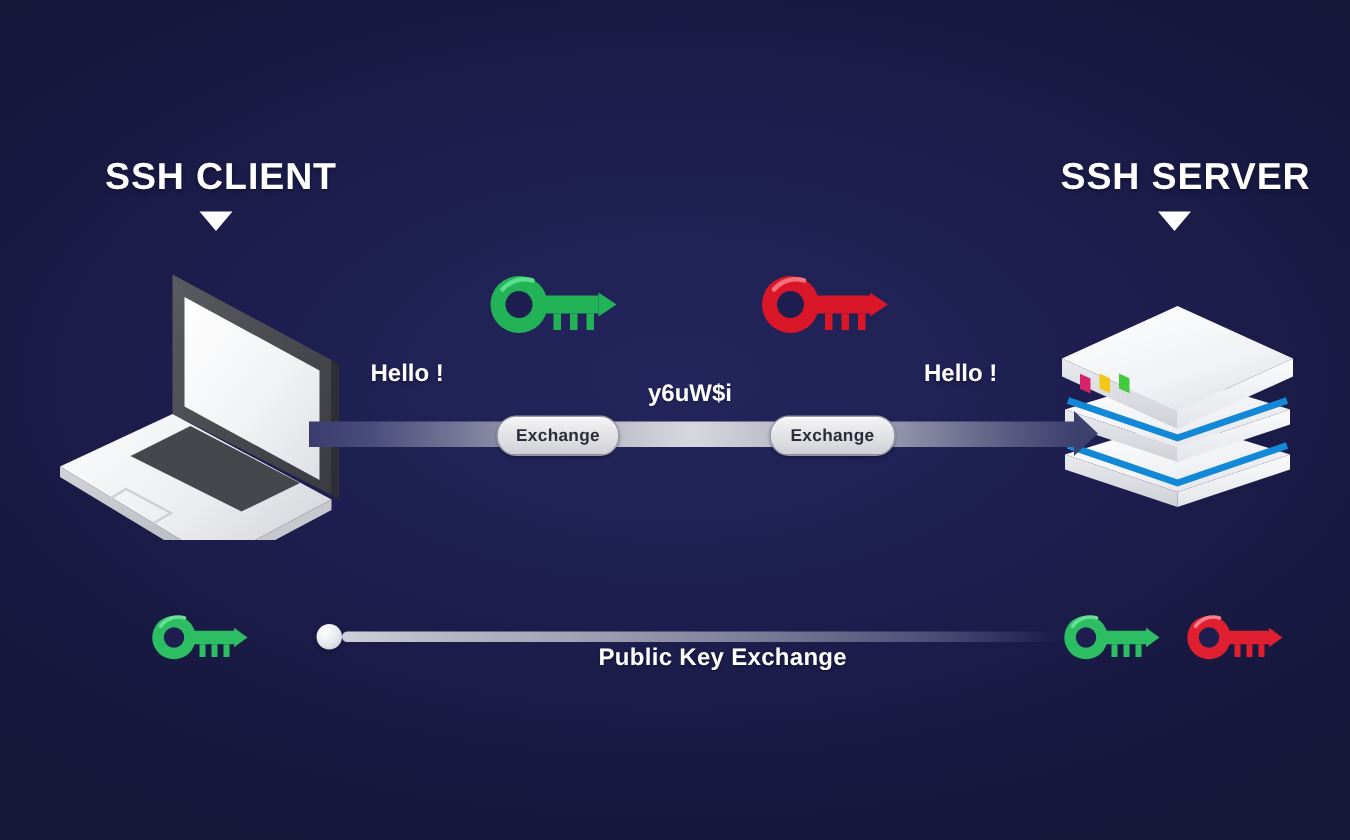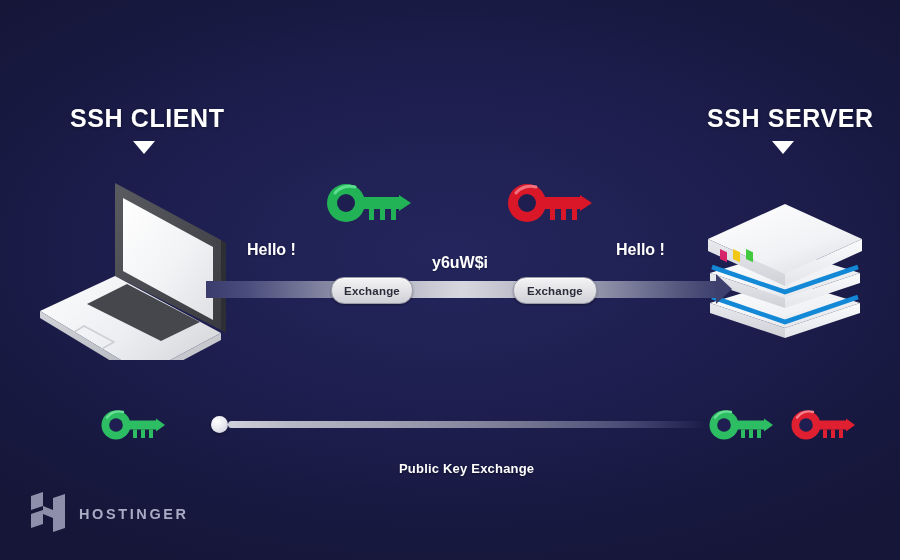--- a/index.html
+++ b/index.html
@@ -98,23 +98,23 @@
   .pke-dot {
     position: absolute;
     left: 211px; top: 416px;
     width: 17px; height: 17px;
     border-radius: 50%;
     background: radial-gradient(circle at 35% 30%, #ffffff 0%, #e6e7ee 55%, #c3c4d2 100%);
     box-shadow: 0 1px 3px rgba(0,0,0,0.3);
   }
   .pke-label {
     position: absolute;
-    left: 399px; top: 461px;
+    left: 399px; top: 430px;
     color: #ffffff;
-    font-size: 13px;
+    font-size: 16px;
     font-weight: bold;
     letter-spacing: 0.2px;
     white-space: nowrap;
     text-shadow: 0 1px 2px rgba(0,0,0,0.4);
   }
 
   
   .key { position: absolute; }
 
   
@@ -314,27 +314,14 @@
         <polygon points="56,10.5 65,17 56,23.5"></polygon>
         <rect x="33" y="21.5" width="4" height="8.5"></rect>
         <rect x="41" y="21.5" width="4" height="8.5"></rect>
         <rect x="49" y="21.5" width="4" height="8.5"></rect>
       </g>
       <circle cx="16" cy="17" r="6.8" fill="#1e1f50"></circle>
       <path d="M7 9.5 A14.5 14.5 0 0 1 23 4" fill="none" stroke="#f4808c" stroke-width="2.4" stroke-linecap="round"></path>
     </svg>
   </div>
 
-  <div class="brand">
-    <span>
-      <svg width="36" height="40" viewBox="0 0 36 40">
-        <g fill="#8e90ab">
-          <polygon points="1,4 13,0 13,14 1,18"></polygon>
-          <polygon points="23,6 35,2 35,36 23,40"></polygon>
-          <polygon points="1,22 13,18 13,32 1,36"></polygon>
-          <polygon points="13,14 23,18 23,26 13,22"></polygon>
-        </g>
-      </svg>
-    </span>
-    <span class="brand-word">HOSTINGER</span>
-  </div>
 
 </div>
 
 </body></html>

